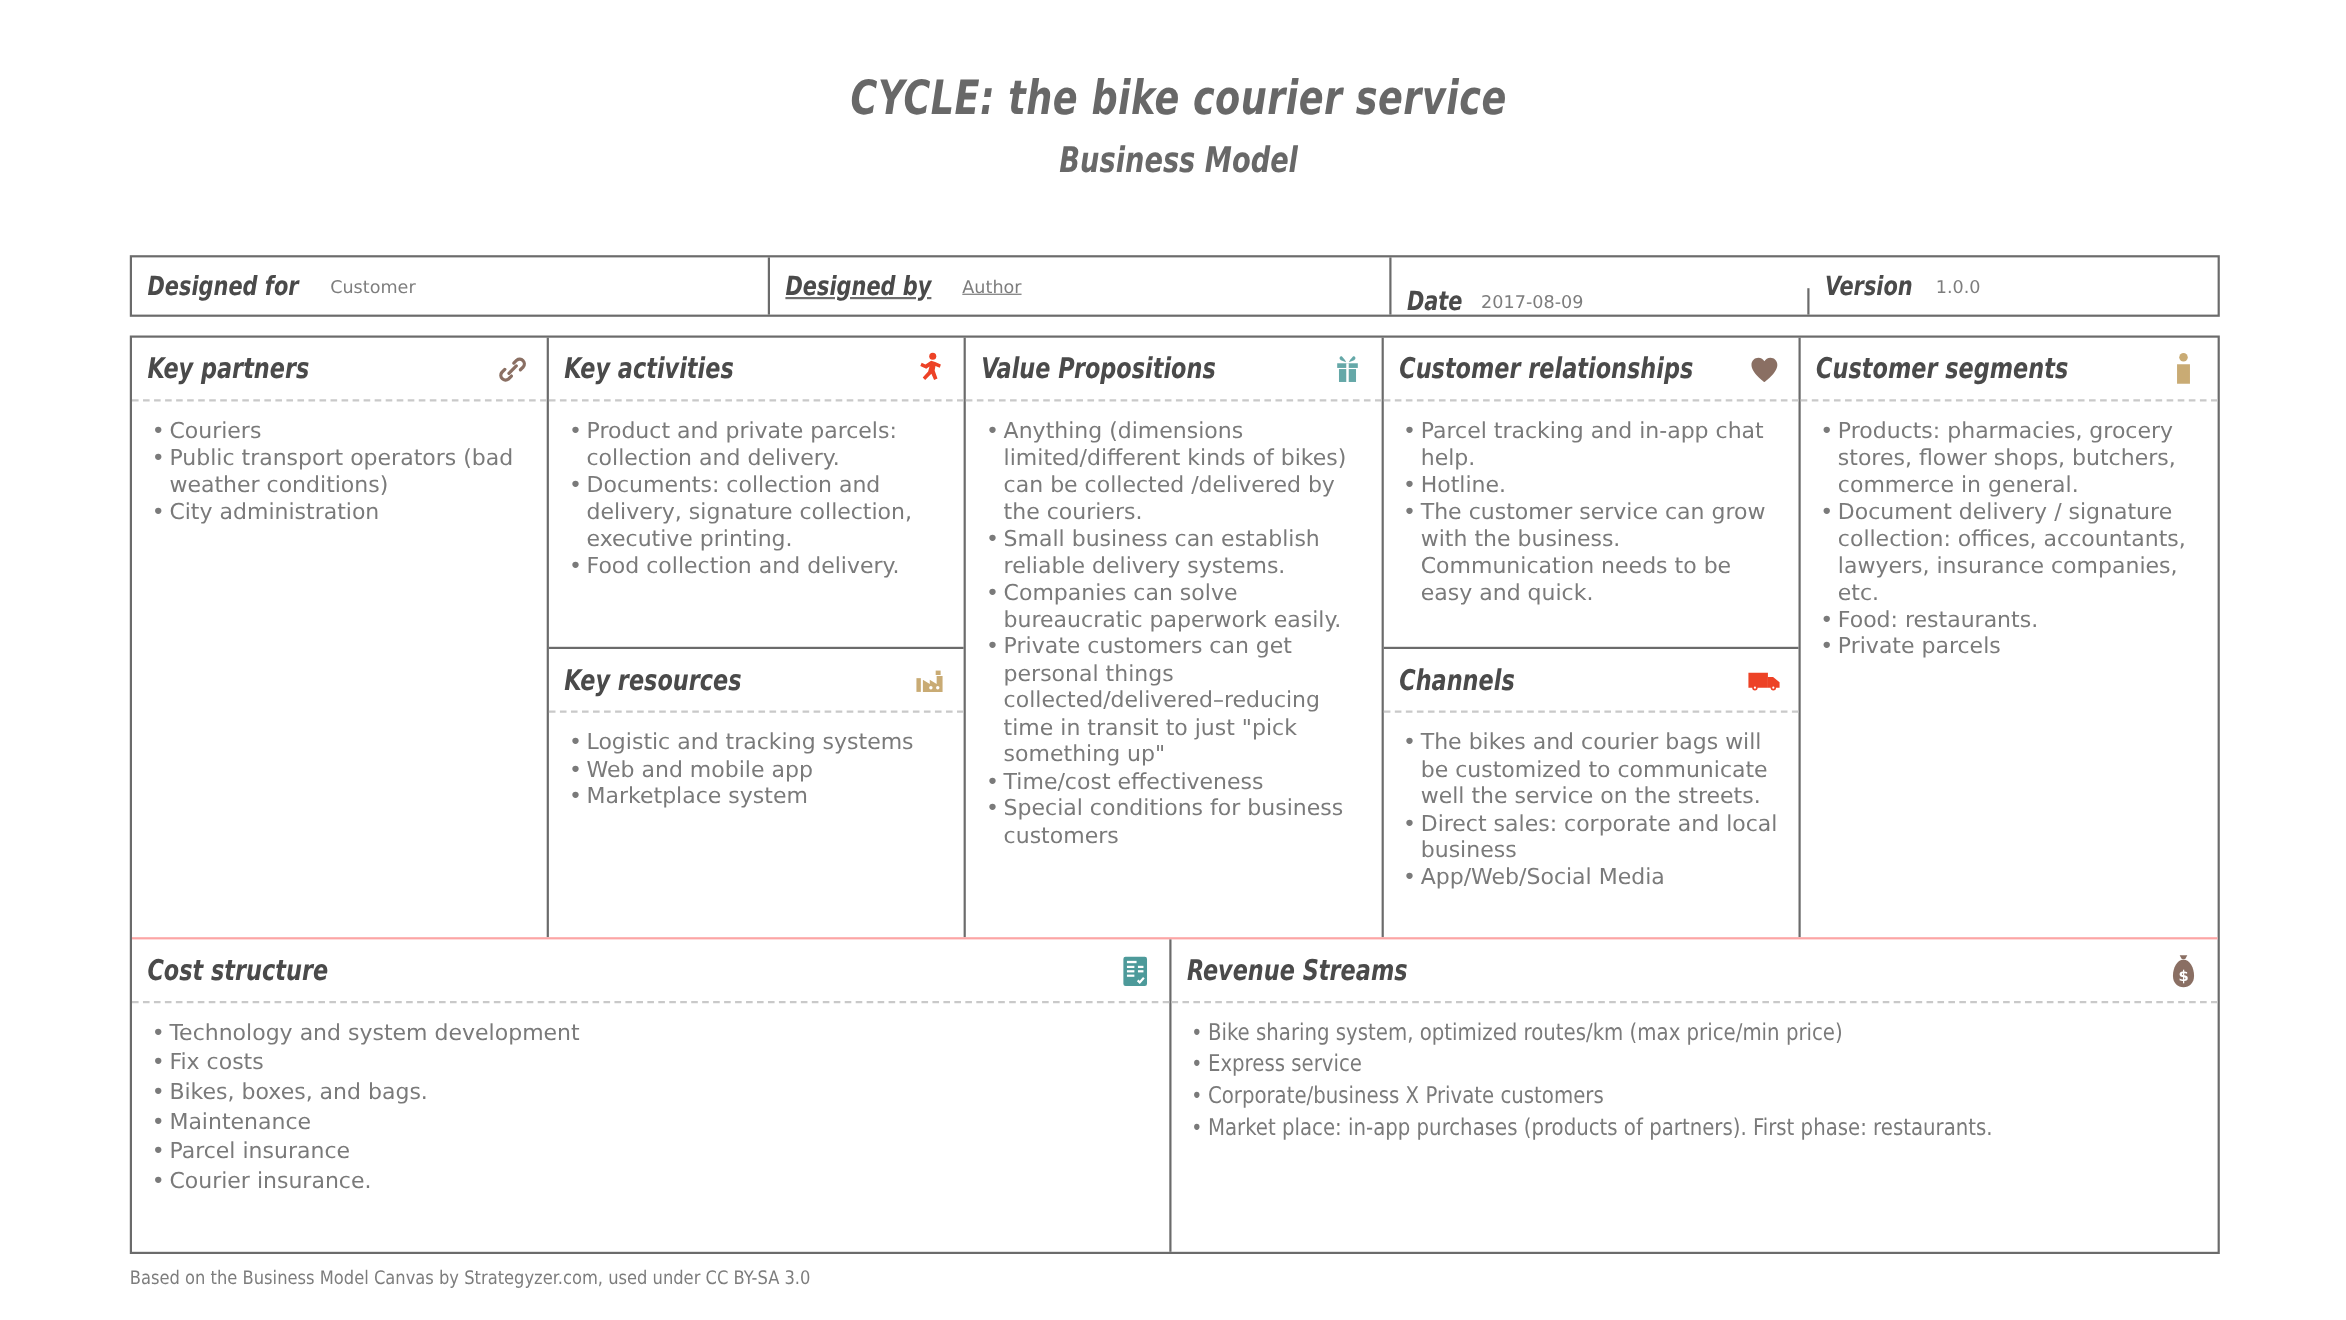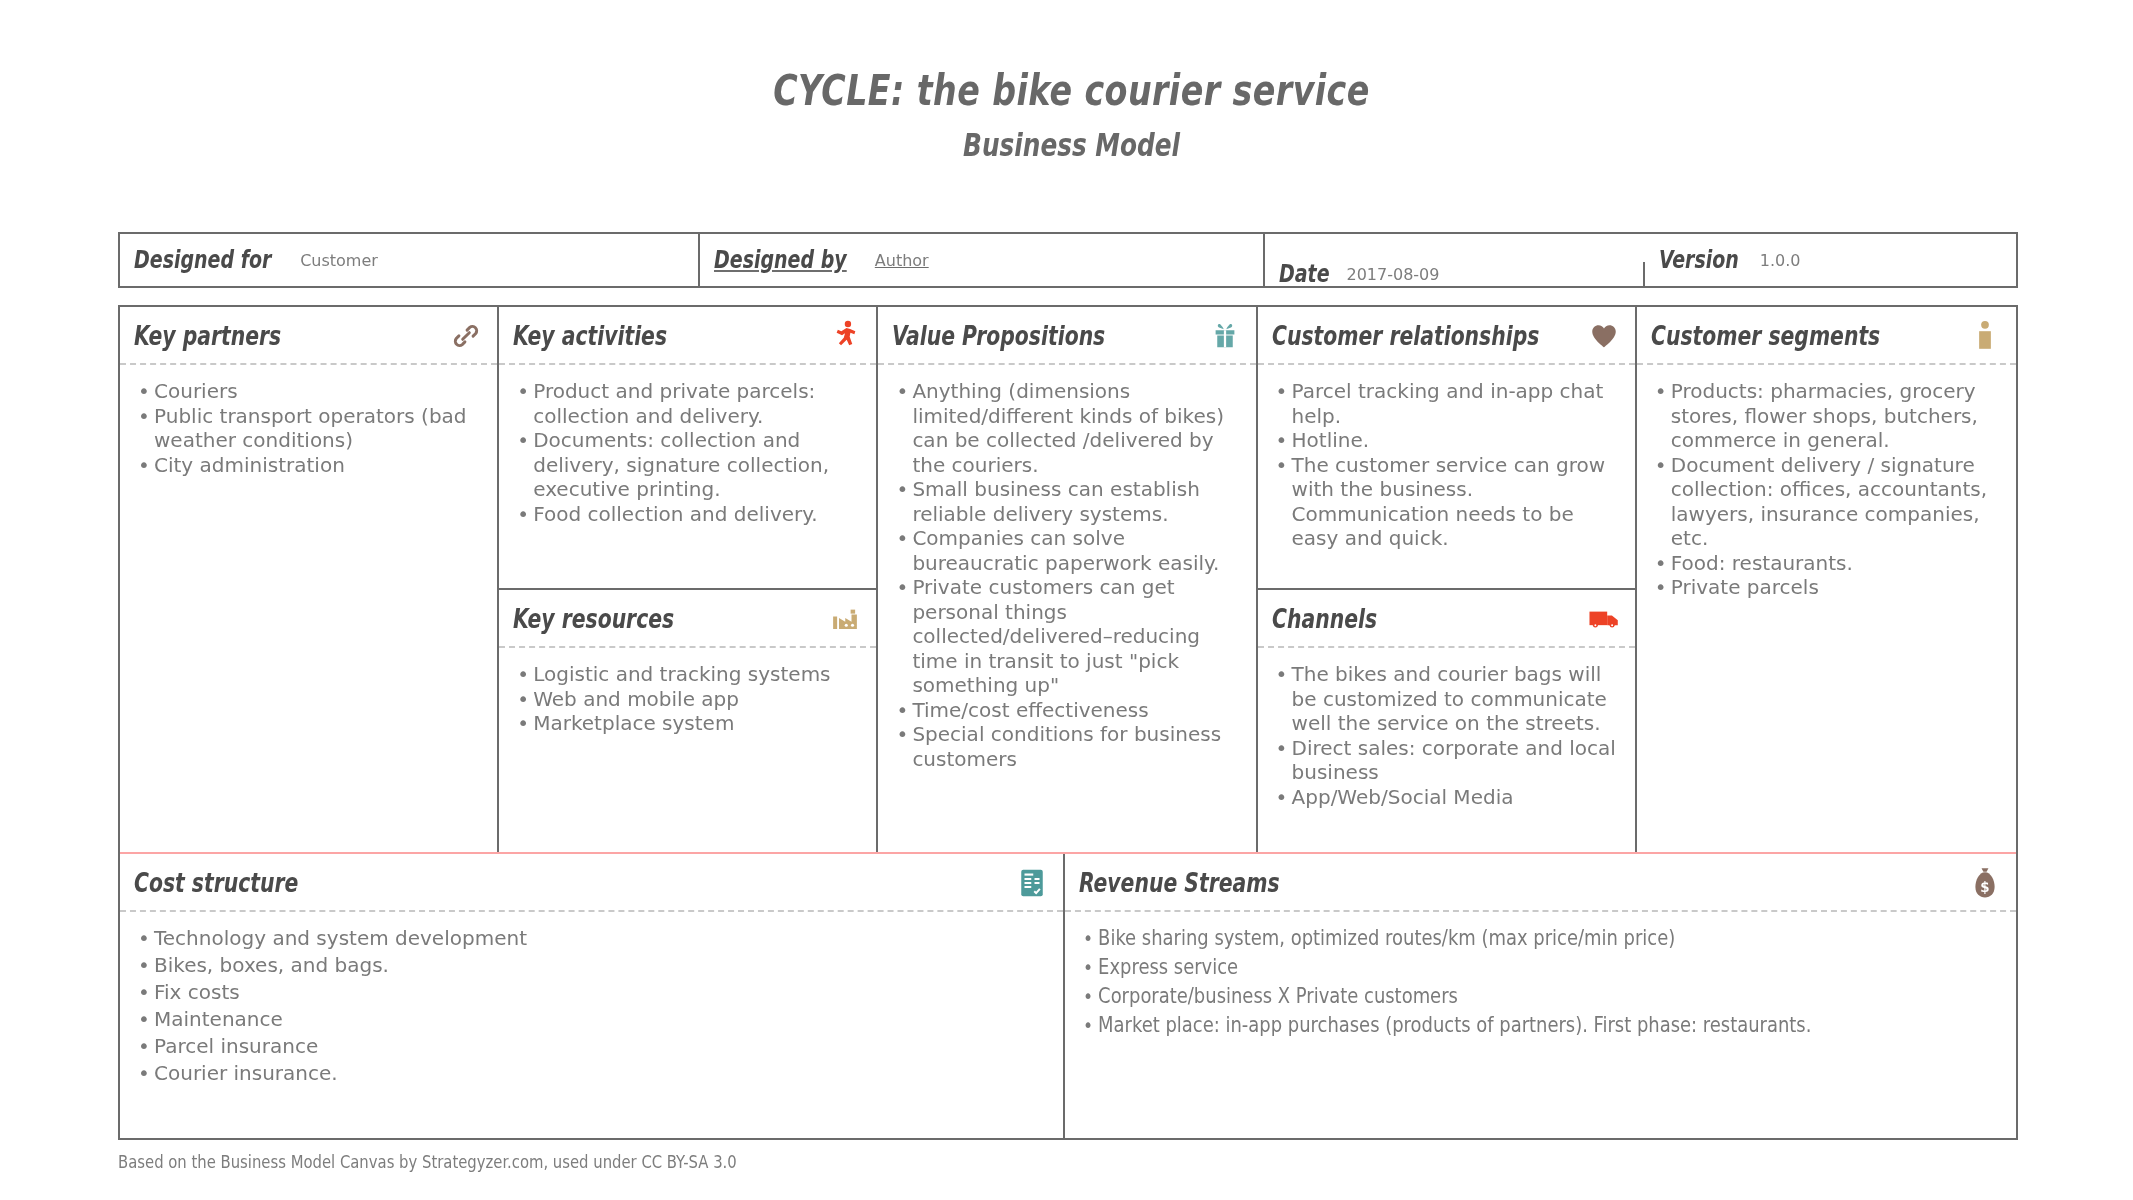--- a/index.html
+++ b/index.html
@@ -431,22 +431,22 @@
               <rect x="4.0" y="14.4" width="5.4" height="1.6" fill="#ffffff"></rect>
               <rect x="12.0" y="8.0" width="4.0" height="1.6" fill="#ffffff"></rect>
               <rect x="12.0" y="11.2" width="4.0" height="1.6" fill="#ffffff"></rect>
               <path d="M11.8 18.6 l1.5 1.5 l3.0 -3.4" stroke="#ffffff" stroke-width="1.6" fill="none"></path>
             </svg>
           </span>
         </div>
         <div class="block-body">
           <ul class="bm-list wide">
             <li>Technology and system development</li>
+            <li>Fix costs</li>
             <li>Bikes, boxes, and bags.</li>
-            <li>Fix costs</li>
             <li>Maintenance</li>
             <li>Parcel insurance</li>
             <li>Courier insurance.</li>
           </ul>
         </div>
       </div>
 
       <div class="bcol rev">
         <div class="block-head">
           <span class="block-title">Revenue Streams</span>

